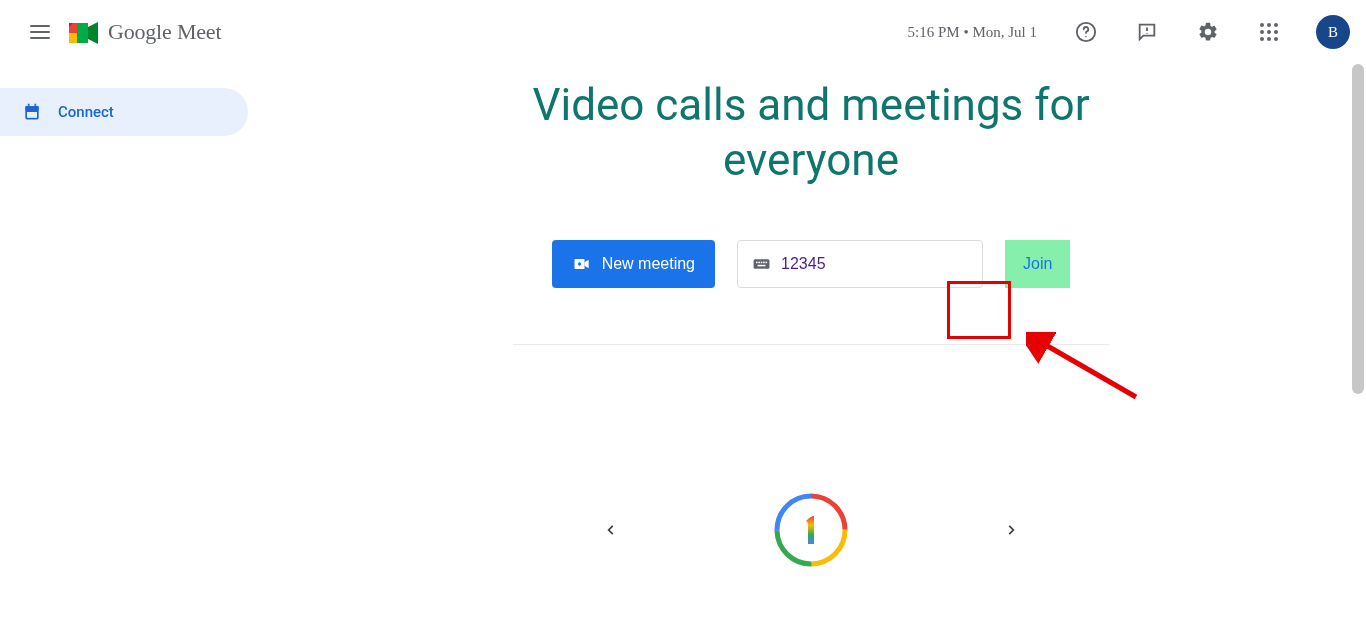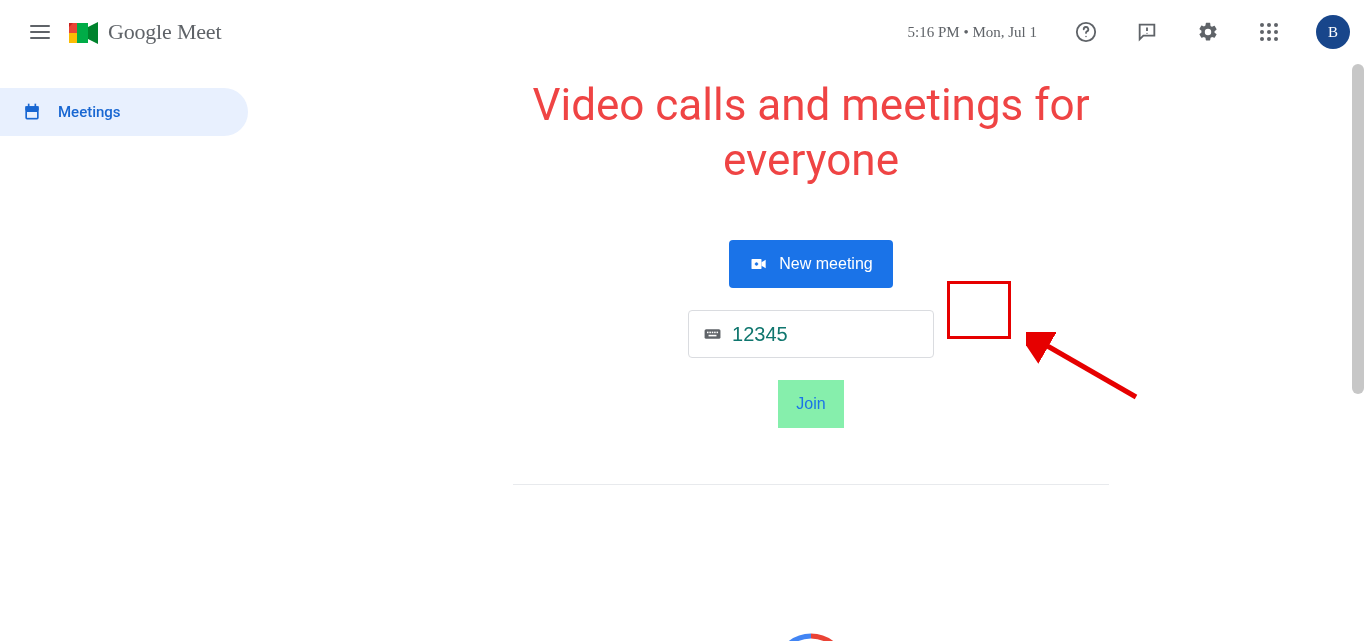--- a/index.html
+++ b/index.html
@@ -56,43 +56,42 @@
     border-radius:0 24px 24px 0;
     font-size:15px; color:#3c4043; cursor:pointer;
     margin-right:8px;
   }
   .nav-item.active { background:#e8f0fe; color:#1967d2; font-weight:500;}
   .nav-item .nav-icon { width:20px; height:20px; display:flex; align-items:center; justify-content:center;}
   .nav-item.active .nav-icon { color:#1967d2; }
 
   .main { flex:1; position:relative; padding-top:14px; text-align:center; }
   .hero-title {
-    font-size:44px; line-height:1.25; color:#ef4444; font-weight:400;
+    font-size:44px; line-height:1.25; color:#0f766e; font-weight:400;
     max-width:700px; margin:0 auto;
   }
   .hero-sub {
     font-size:17px; color:#5f6368; margin-top:22px;
   }
   .action-row {
     display:flex; justify-content:center; align-items:center; gap:22px;
     margin-top:52px;
-    flex-direction:column;
   }
   .new-meeting-btn {
     background:#1a73e8; color:#fff; border:none; border-radius:4px;
     height:48px; padding:0 20px; font-size:16px; font-weight:500;
     display:flex; align-items:center; gap:10px; cursor:pointer;
   }
   .code-input-wrap {
     display:flex; align-items:center; gap:10px;
     border:1px solid #dadce0; border-radius:4px;
     height:48px; padding:0 14px; width:246px;
   }
   .code-input {
-    border:none; outline:none; font-size:20px; color:#0f766e; width:100%;
+    border:none; outline:none; font-size:16px; color:#4c1d95; width:100%;
     background:transparent;
   }
   .join-btn {
     height:48px; padding:0 18px; background:#86efac; color:#1a73e8;
     font-size:16px; font-weight:500; border:none; cursor:pointer;
     display:flex; align-items:center;
   }
   .join-highlight {
     position:absolute; border:3px solid #e60000; pointer-events:none;
   }
@@ -195,21 +194,21 @@
     <div class="nav-item active">
       <span class="nav-icon">
         <svg width="20" height="20" viewBox="0 0 24 24" fill="#1967d2">
           <rect x="4" y="5" width="16" height="16" rx="2"></rect>
           <rect x="4" y="5" width="16" height="5" fill="#1967d2"></rect>
           <rect x="7" y="2" width="2" height="5" fill="#1967d2"></rect>
           <rect x="15" y="2" width="2" height="5" fill="#1967d2"></rect>
           <rect x="6" y="12" width="12" height="7" fill="#e8f0fe"></rect>
         </svg>
       </span>
-      <span>Meetings</span>
+      <span>Connect</span>
     </div>
   </div>
 
   <div class="main">
     <h1 class="hero-title">Video calls and meetings for everyone</h1>
 
     <div class="action-row">
       <button class="new-meeting-btn">
         <svg width="20" height="20" viewBox="0 0 24 24" fill="#fff">
           <rect x="3" y="6" width="12" height="12" rx="1"></rect>

